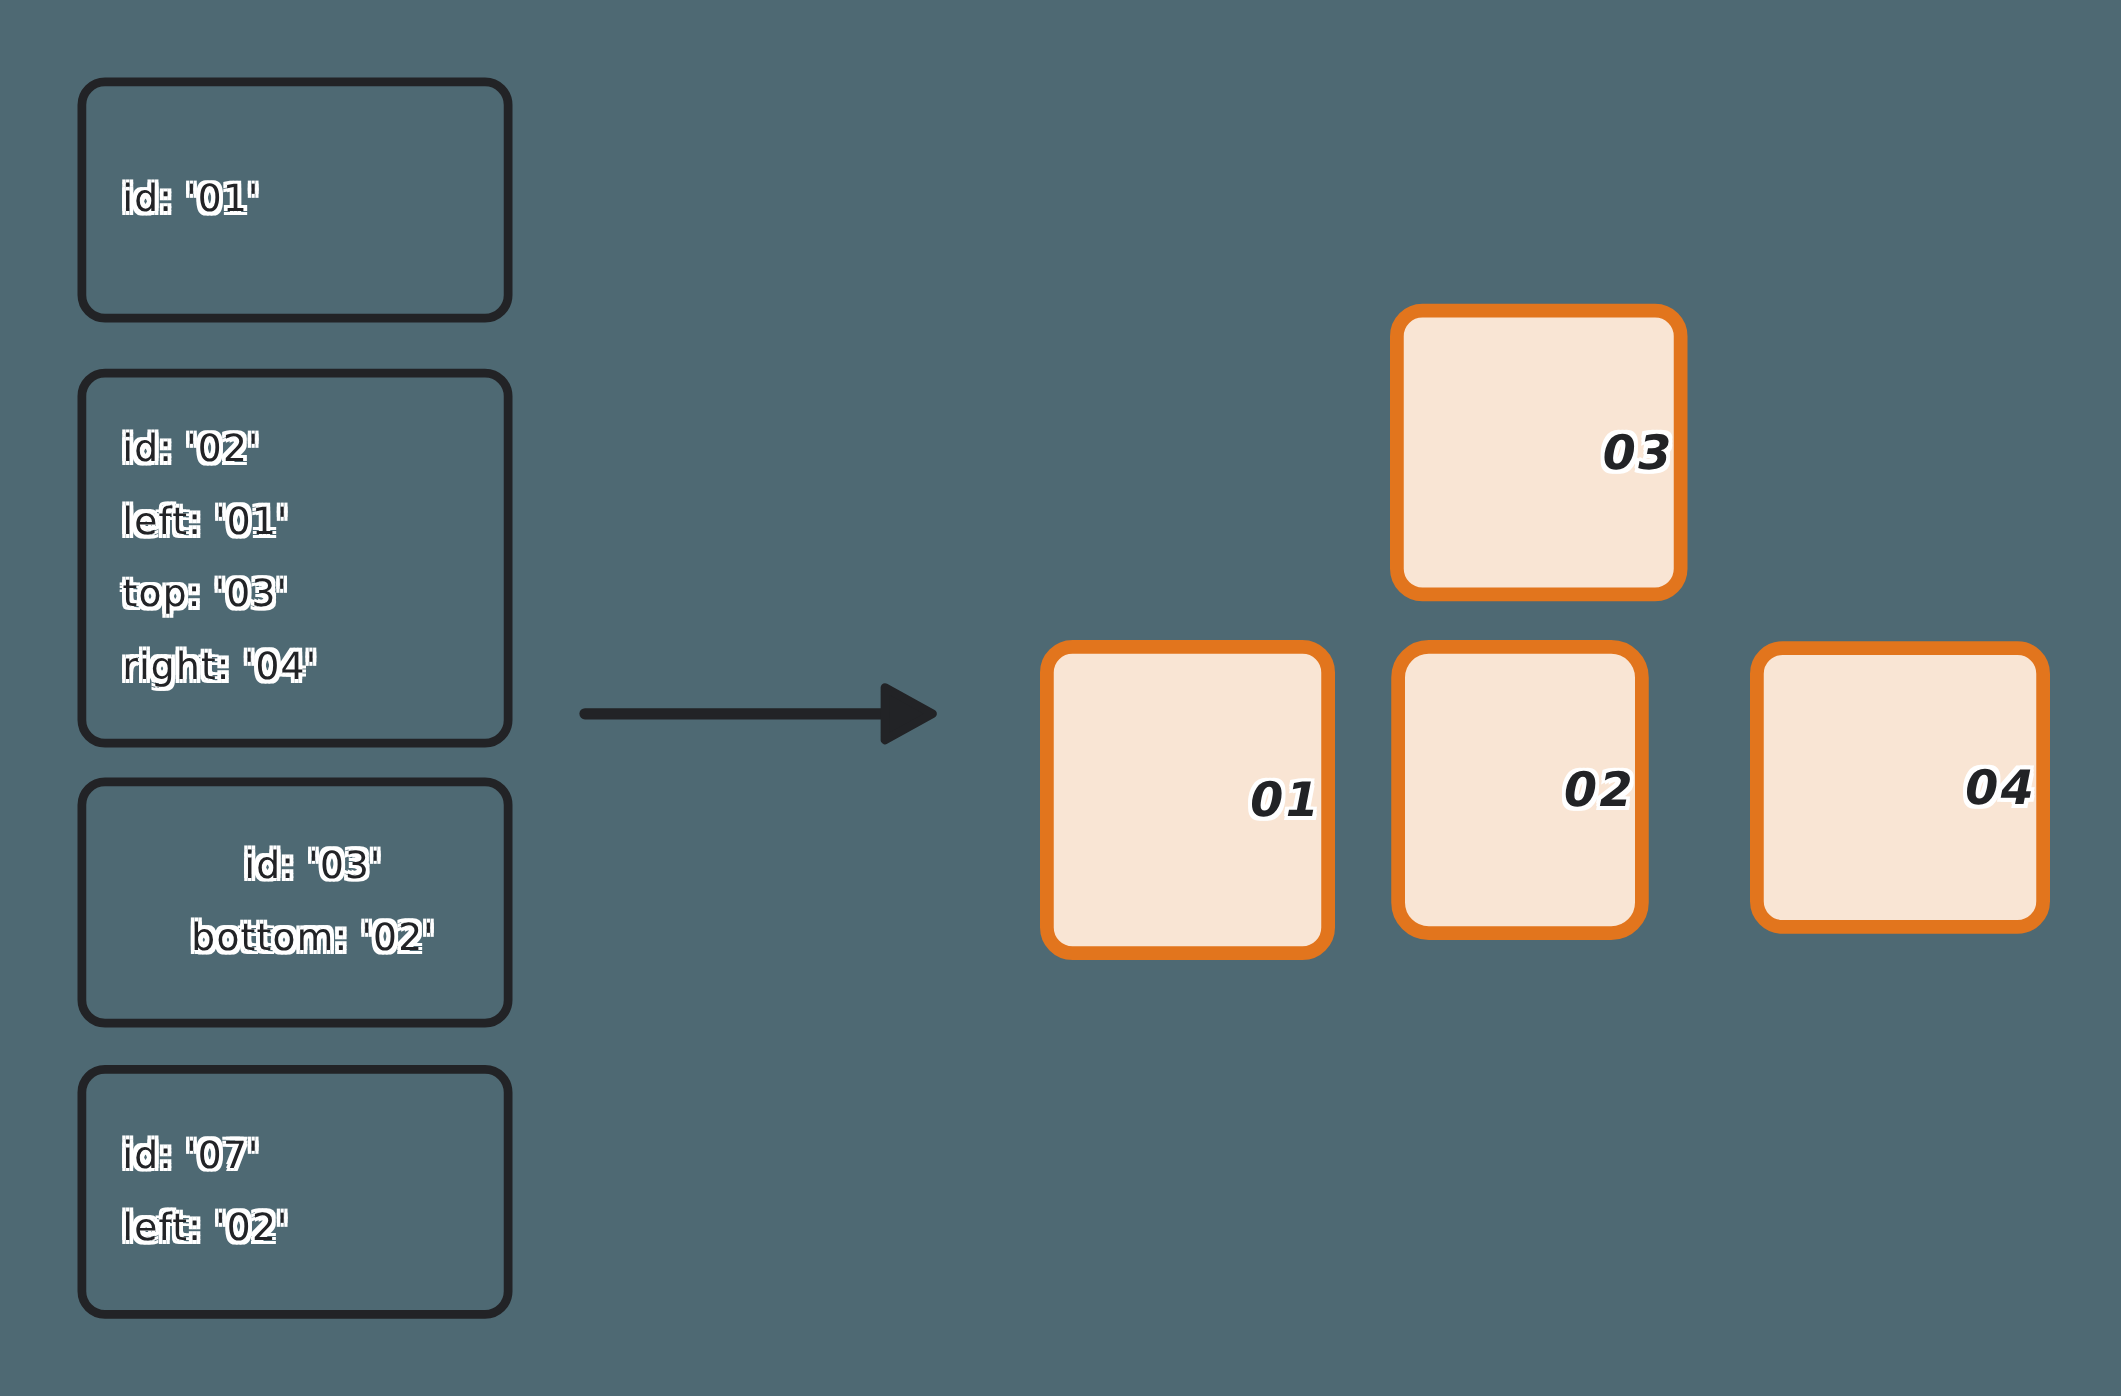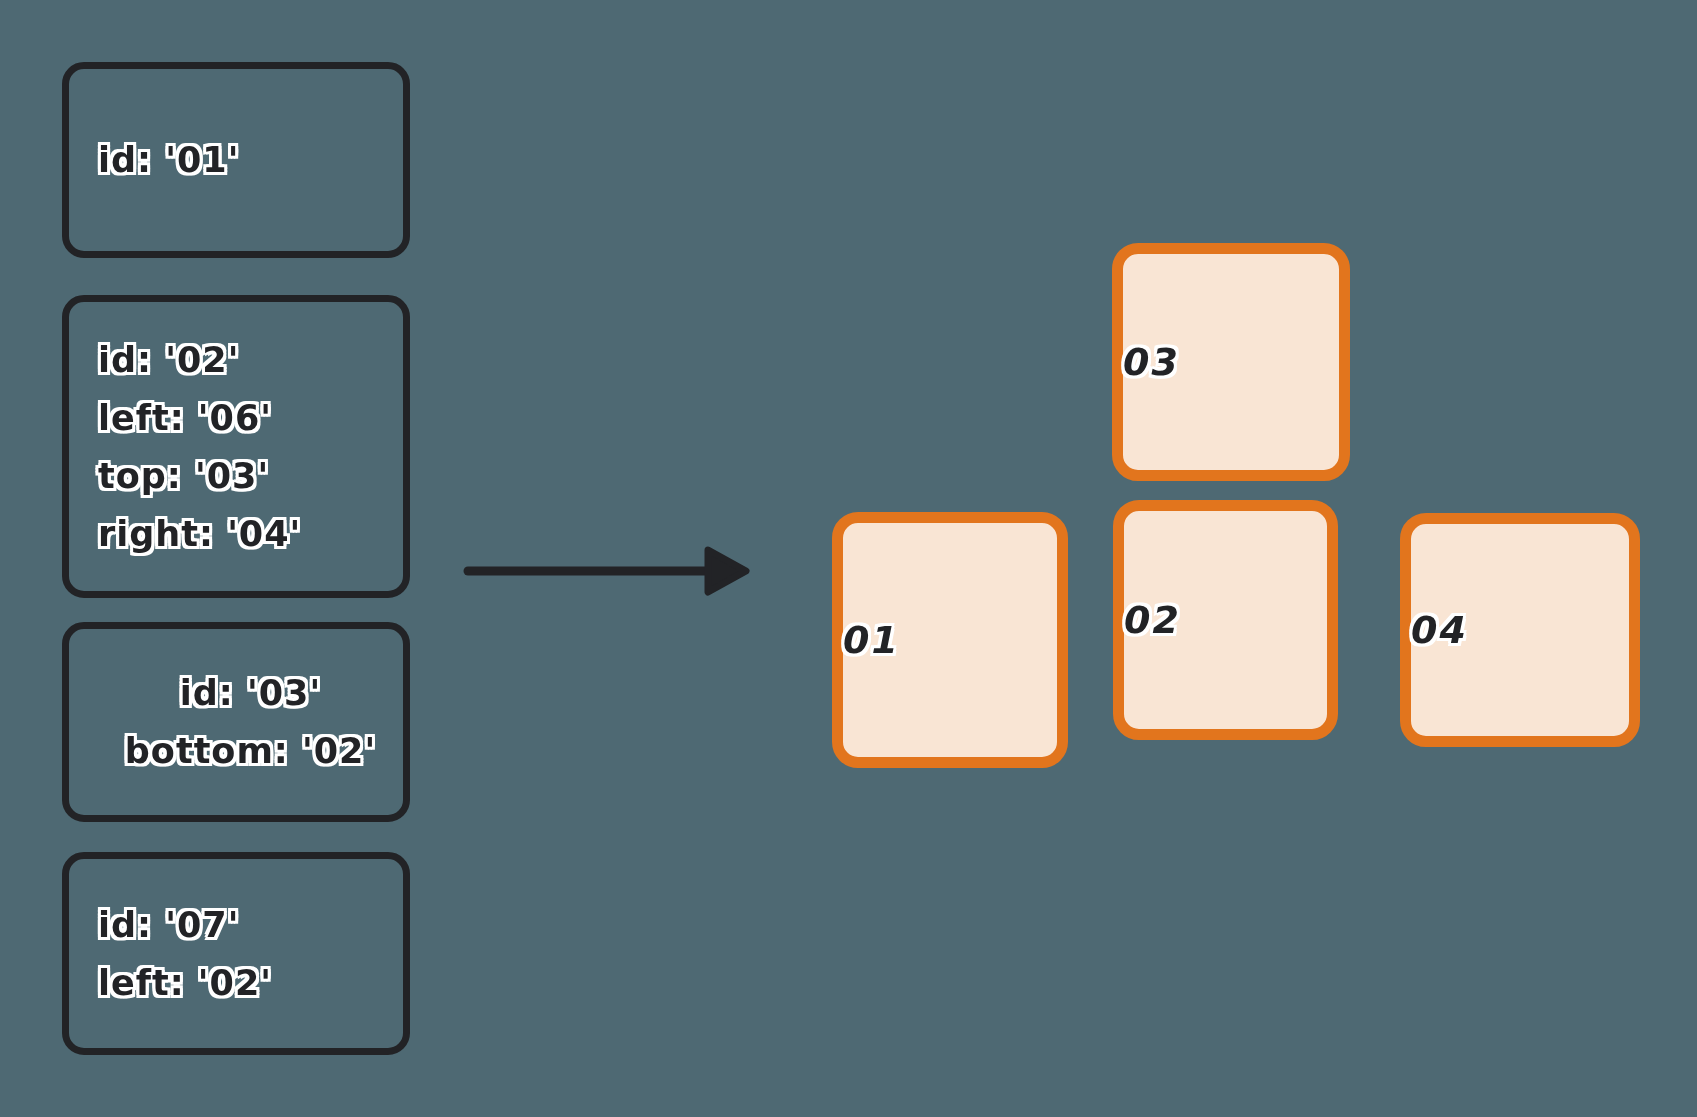--- a/index.html
+++ b/index.html
@@ -28,22 +28,22 @@
     border: 7px solid var(--ink, #222326);
     border-radius: 22px;
     box-sizing: border-box;
     display: flex;
     flex-direction: column;
     justify-content: center;
     padding-left: 29px;
     background: transparent;
   }
   .def-line {
-    font-size: 35px;
-    font-weight: 700;
+    font-size: 30px;
+    font-weight: 400;
     line-height: 58px;
     letter-spacing: 1px;
     color: var(--ink, #222326);
     text-shadow:
       -3px -3px 0 var(--outline, #fff),  3px -3px 0 var(--outline, #fff),
       -3px  3px 0 var(--outline, #fff),  3px  3px 0 var(--outline, #fff),
       -3px  0   0 var(--outline, #fff),  3px  0   0 var(--outline, #fff),
        0   -3px 0 var(--outline, #fff),  0    3px 0 var(--outline, #fff);
     white-space: pre;
   }
@@ -64,51 +64,51 @@
 
   
   .tile {
     position: absolute;
     box-sizing: border-box;
     border: 11px solid var(--accent, #e2751d);
     border-radius: 26px;
     background: var(--tile-fill, #f9e5d4);
     display: flex;
     align-items: center;
-    justify-content: flex-start;
+    justify-content: flex-end;
   }
   .tile-label {
     font-size: 38px;
     font-weight: 700;
     font-style: italic;
     letter-spacing: 2px;
     color: var(--ink, #222326);
     text-shadow:
       -3px -3px 0 var(--outline, #fff),  3px -3px 0 var(--outline, #fff),
       -3px  3px 0 var(--outline, #fff),  3px  3px 0 var(--outline, #fff),
       -3px  0   0 var(--outline, #fff),  3px  0   0 var(--outline, #fff),
        0   -3px 0 var(--outline, #fff),  0    3px 0 var(--outline, #fff);
   }
   #tile-03 { left: 1112px; top: 243px; width: 238px; height: 238px; }
   #tile-01 { left: 832px;  top: 512px; width: 236px; height: 256px; }
-  #tile-02 { left: 1113px; top: 500px; width: 225px; height: 240px; }
+  #tile-02 { left: 1113px; top: 512px; width: 206px; height: 240px; border-radius: 30px; }
   #tile-04 { left: 1400px; top: 513px; width: 240px; height: 234px; }
 </style>
 </head>
 <body>
 
 <div id="canvas">
 
   <div class="def-card" id="def-1">
     <div class="def-line">id: '01'</div>
   </div>
 
   <div class="def-card" id="def-2">
     <div class="def-line">id: '02'</div>
-    <div class="def-line">left: '06'</div>
+    <div class="def-line">left: '01'</div>
     <div class="def-line">top: '03'</div>
     <div class="def-line">right: '04'</div>
   </div>
 
   <div class="def-card" id="def-3">
     <div class="def-line">id: '03'</div>
     <div class="def-line">bottom: '02'</div>
   </div>
 
   <div class="def-card" id="def-4">

